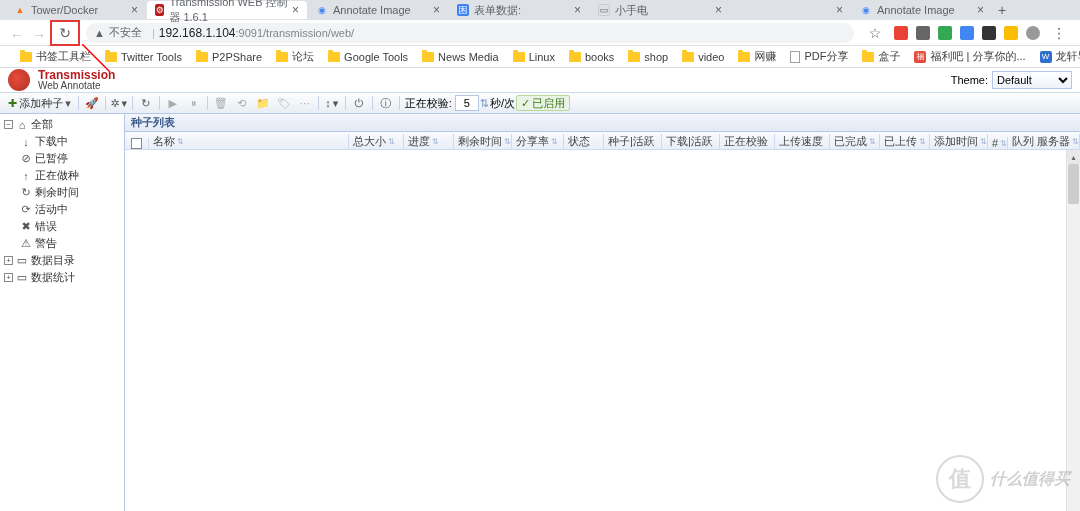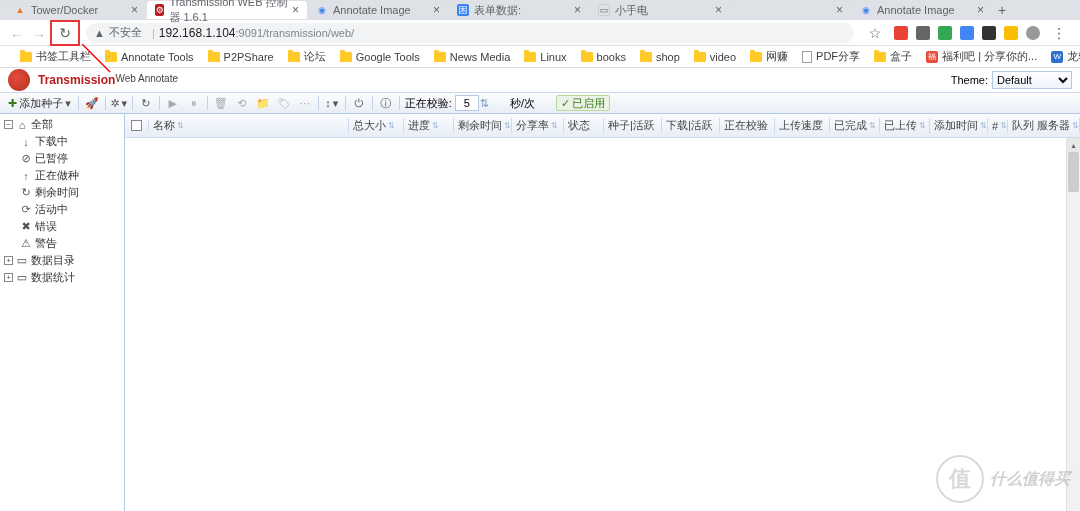--- a/index.html
+++ b/index.html
@@ -29,21 +29,21 @@
 .bookmark { display: flex; align-items: center; padding: 2px 6px; font-size: 11px; color: #3c4043; gap: 4px; white-space: nowrap; }
 .folder-icon { width: 12px; height: 10px; background: #ffca28; border-radius: 1px; position: relative; }
 .folder-icon::before { content: ''; position: absolute; top: -2px; left: 0; width: 5px; height: 2px; background: #ffca28; border-radius: 1px 1px 0 0; }
 .page-icon { width: 10px; height: 12px; background: #fff; border: 1px solid #9aa0a6; }
 .bm-favicon { width: 12px; height: 12px; border-radius: 2px; }
 
 
 .app-header { height: 24px; display: flex; align-items: center; padding: 2px 8px; position: relative; }
 .app-logo { width: 26px; height: 22px; margin-right: 4px; position: relative; }
 .app-logo-gear { width: 22px; height: 22px; background: radial-gradient(circle at 40% 40%, #e74c3c, #b03020); border-radius: 50%; position: relative; }
-.app-title-wrap { display: flex; line-height: 1; }
+.app-title-wrap { display: flex; flex-direction: column; line-height: 1; }
 .app-title { font-size: 12px; font-weight: bold; color: #b91c1c; }
 .app-subtitle { font-size: 10px; color: #444; }
 .annotation { color: #ff0000; font-size: 14px; margin-left: 12px; font-weight: normal; }
 .theme-wrap { margin-left: auto; display: flex; align-items: center; gap: 4px; font-size: 11px; }
 .theme-select { height: 18px; font-size: 11px; width: 80px; border: 1px solid #b5c7e6; background: linear-gradient(#fff,#eef3fb); }
 
 
 .arrow-line { position: absolute; top: 44px; left: 82px; width: 30px; height: 30px; pointer-events: none; z-index: 100; }
 
 .toolbar { height: 22px; background: linear-gradient(#fdfdfd, #e8eef7); border-top: 1px solid #cdd9ec; border-bottom: 1px solid #b5c7e6; display: flex; align-items: center; padding: 0 4px; gap: 1px; }
@@ -61,21 +61,21 @@
 .panel-header { height: 18px; background: linear-gradient(#f3f6fb, #e2eaf5); border-bottom: 1px solid #b5c7e6; padding: 0 6px; display: flex; align-items: center; font-size: 11px; color: #3b5a8a; font-weight: bold; }
 .collapse-icon { margin-left: auto; color: #6b89b8; font-size: 10px; }
 .tree { padding: 2px 0; }
 .tree-node { display: flex; align-items: center; padding: 1px 4px; font-size: 11px; color: #333; gap: 3px; }
 .tree-toggle { width: 9px; height: 9px; border: 1px solid #888; display: inline-flex; align-items: center; justify-content: center; font-size: 8px; line-height: 1; color: #555; background: #fff; }
 .tree-indent-2 { padding-left: 20px; }
 .node-icon { width: 12px; display: inline-flex; justify-content: center; color: #555; }
 
 
 .content { flex: 1; display: flex; flex-direction: column; }
-.grid-header { height: 24px; background: linear-gradient(#f9fbfe, #e8eef7); border-bottom: 1px solid #cdd9ec; display: flex; align-items: center; }
+.grid-header { height: 18px; background: linear-gradient(#f9fbfe, #e8eef7); border-bottom: 1px solid #cdd9ec; display: flex; align-items: flex-end; }
 .list-header-cell { border-right: 1px solid #cdd9ec; display: flex; align-items: center; padding: 0 4px; font-size: 11px; color: #444; white-space: nowrap; }
 .sort-icon { color: #9fb3d4; font-size: 8px; margin-left: 2px; }
 .grid-body { flex: 1; background: #fff; position: relative; }
 .scrollbar-v { position: absolute; right: 0; top: 0; bottom: 0; width: 14px; background: #f1f1f1; border-left: 1px solid #e0e0e0; }
 .scroll-arrow { height: 14px; background: #e8e8e8; display: flex; align-items: center; justify-content: center; font-size: 8px; color: #666; }
 .scroll-thumb { position: absolute; top: 14px; left: 1px; right: 1px; height: 40px; background: #cdcdcd; border-radius: 2px; }
 
 .checkbox { width: 11px; height: 11px; border: 1px solid #888; background: #fff; }
 
 
@@ -154,21 +154,21 @@
   </div>
 </div>
 
 <div class="bookmark-bar">
   <div class="bookmark">
       <span class="folder-icon"></span>
       <span>书签工具栏</span>
     </div>
   <div class="bookmark">
       <span class="folder-icon"></span>
-      <span>Annotate Tools</span>
+      <span>Twitter Tools</span>
     </div>
   <div class="bookmark">
       <span class="folder-icon"></span>
       <span>P2PShare</span>
     </div>
   <div class="bookmark">
       <span class="folder-icon"></span>
       <span>论坛</span>
     </div>
   <div class="bookmark">
@@ -288,21 +288,21 @@
       <span class="tb-icon">⏻</span>
     </div>
   <div class="tb-sep"></div>
   <div class="tb-btn icon-only">
       <span class="tb-icon">ⓘ</span>
     </div>
   <div class="tb-sep"></div>
   <span style="margin:0 2px">正在校验:</span>
   <input class="tb-input" value="5" style="">
   <span class="tb-icon" style="color:#7a96c4">⇅</span>
-  <span style="margin:0 20px">秒/次</span>
+  <span style="margin:0 0">秒/次</span>
   <span class="tb-badge">
       <span>✓</span>
       <span>已启用</span>
     </span>
 </div>
 
 <div class="main-area">
 
   <div class="sidebar">
     <div class="tree">
@@ -346,20 +346,23 @@
       </div>
       <div class="tree-node">
         <span class="tree-toggle">+</span>
         <span class="node-icon">▭</span>
         <span>数据统计</span>
       </div>
     </div>
   </div>
 
   <div class="content">
+    <div class="panel-header">
+      <span>种子列表</span>
+    </div>
     <div class="grid-header">
       <div class="list-header-cell" style="width:24px;justify-content:center">
           <span class="checkbox"></span>
         </div>
       <div class="list-header-cell" style="flex:1;min-width:200px">
           <span>名称</span>
           <span class="sort-icon">⇅</span>
         </div>
       <div class="list-header-cell" style="width:55px">
           <span>总大小</span>

